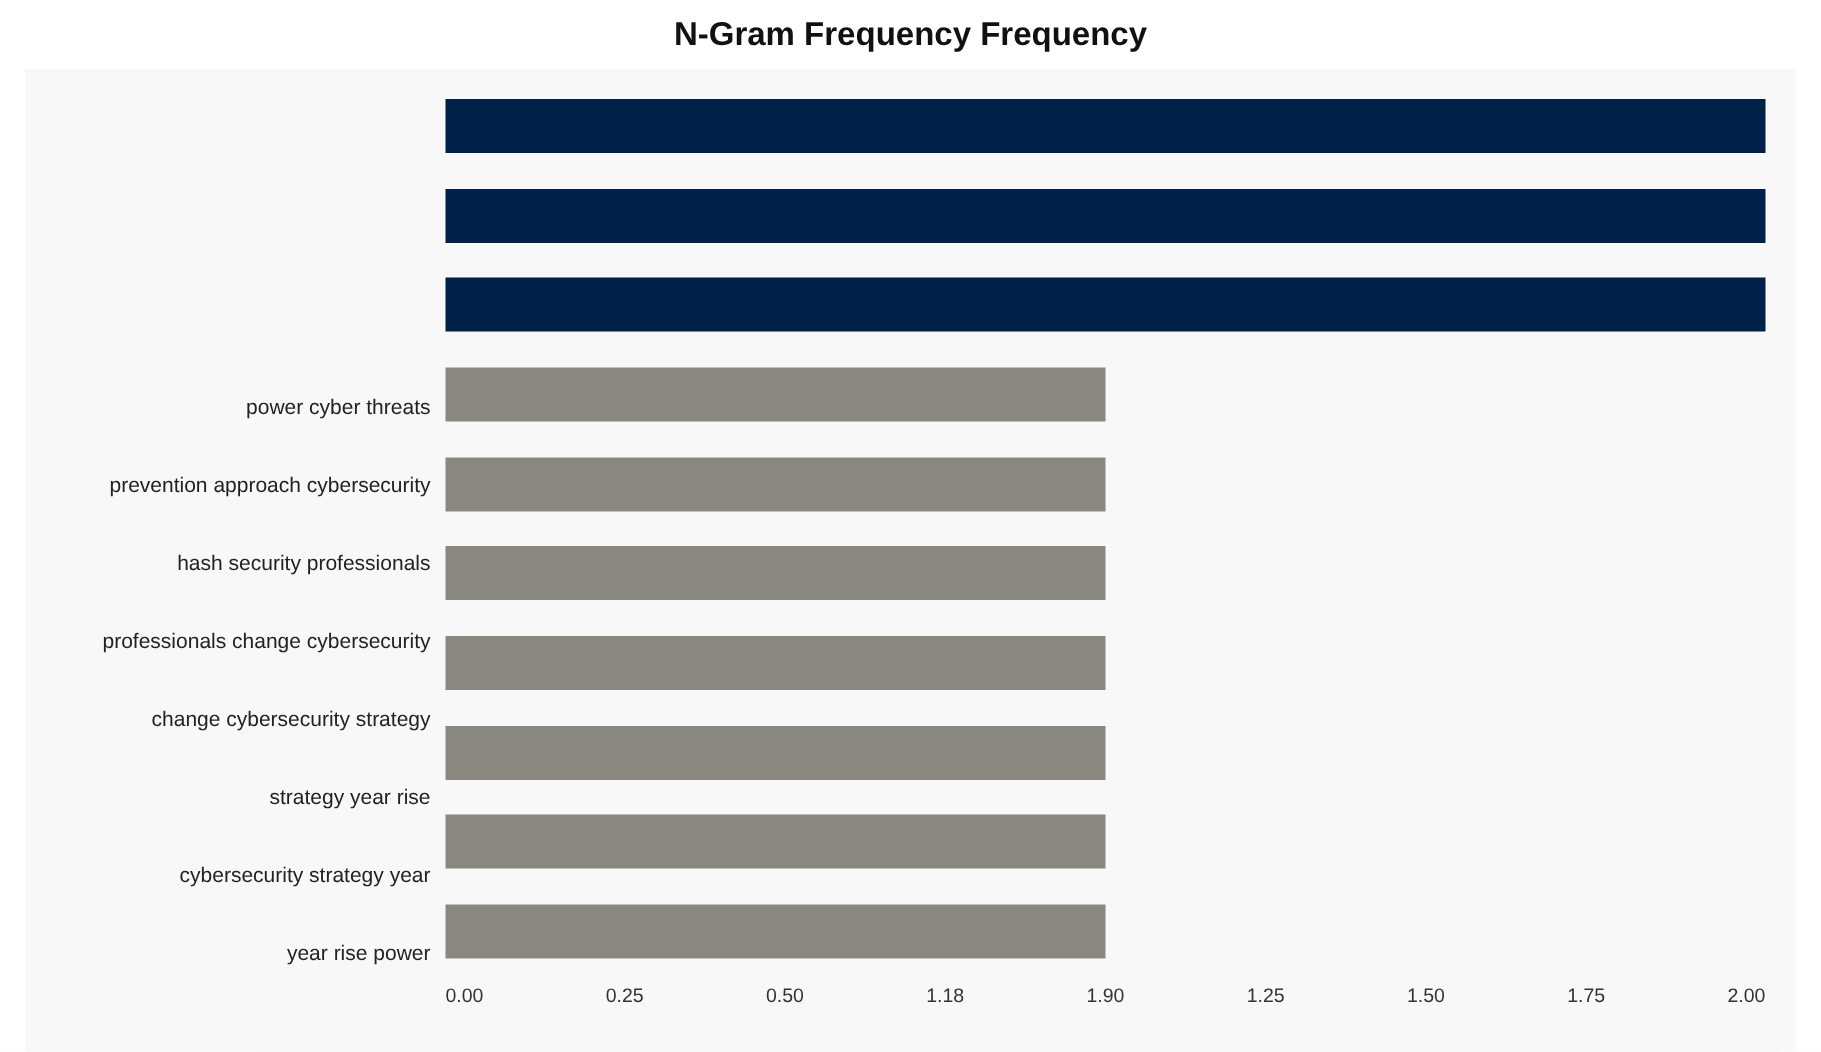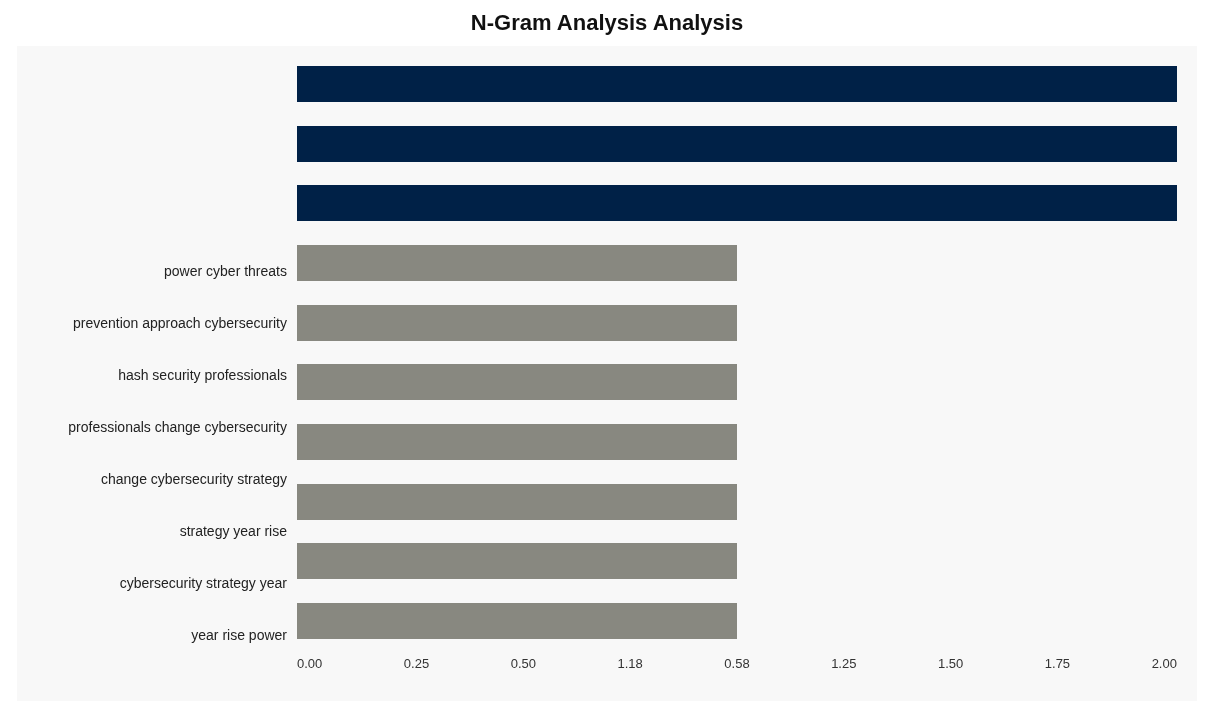--- a/index.html
+++ b/index.html
@@ -98,21 +98,21 @@
       text-align: center;
       font-size: 14px;
       color: #333;
       margin-top: 2px;
     }
   </style>
 </head>
 <body>
 
 <div class="chart-container">
-  <div class="chart-title">N-Gram Analysis Analysis</div>
+  <div class="chart-title">N-Gram Frequency Frequency</div>
   <div class="chart-area">
     <div class="y-axis-labels" id="y-labels">
         <div class="y-label">power cyber threats</div>
         <div class="y-label">prevention approach cybersecurity</div>
         <div class="y-label">hash security professionals</div>
         <div class="y-label">professionals change cybersecurity</div>
         <div class="y-label">change cybersecurity strategy</div>
         <div class="y-label">strategy year rise</div>
         <div class="y-label">cybersecurity strategy year</div>
         <div class="y-label">year rise power</div>
@@ -149,21 +149,21 @@
           <div class="bar-row">
             <div class="bar bar-gray" style="width: 50%;"></div>
           </div>
         </div>
       <div class="x-axis">
         <div class="x-ticks" id="x-ticks">
             <span class="x-tick">0.00</span>
             <span class="x-tick">0.25</span>
             <span class="x-tick">0.50</span>
             <span class="x-tick">1.18</span>
-            <span class="x-tick">0.58</span>
+            <span class="x-tick">1.90</span>
             <span class="x-tick">1.25</span>
             <span class="x-tick">1.50</span>
             <span class="x-tick">1.75</span>
             <span class="x-tick">2.00</span>
           </div>
         <div class="x-axis-label">Frequency</div>
       </div>
     </div>
   </div>
 </div>

